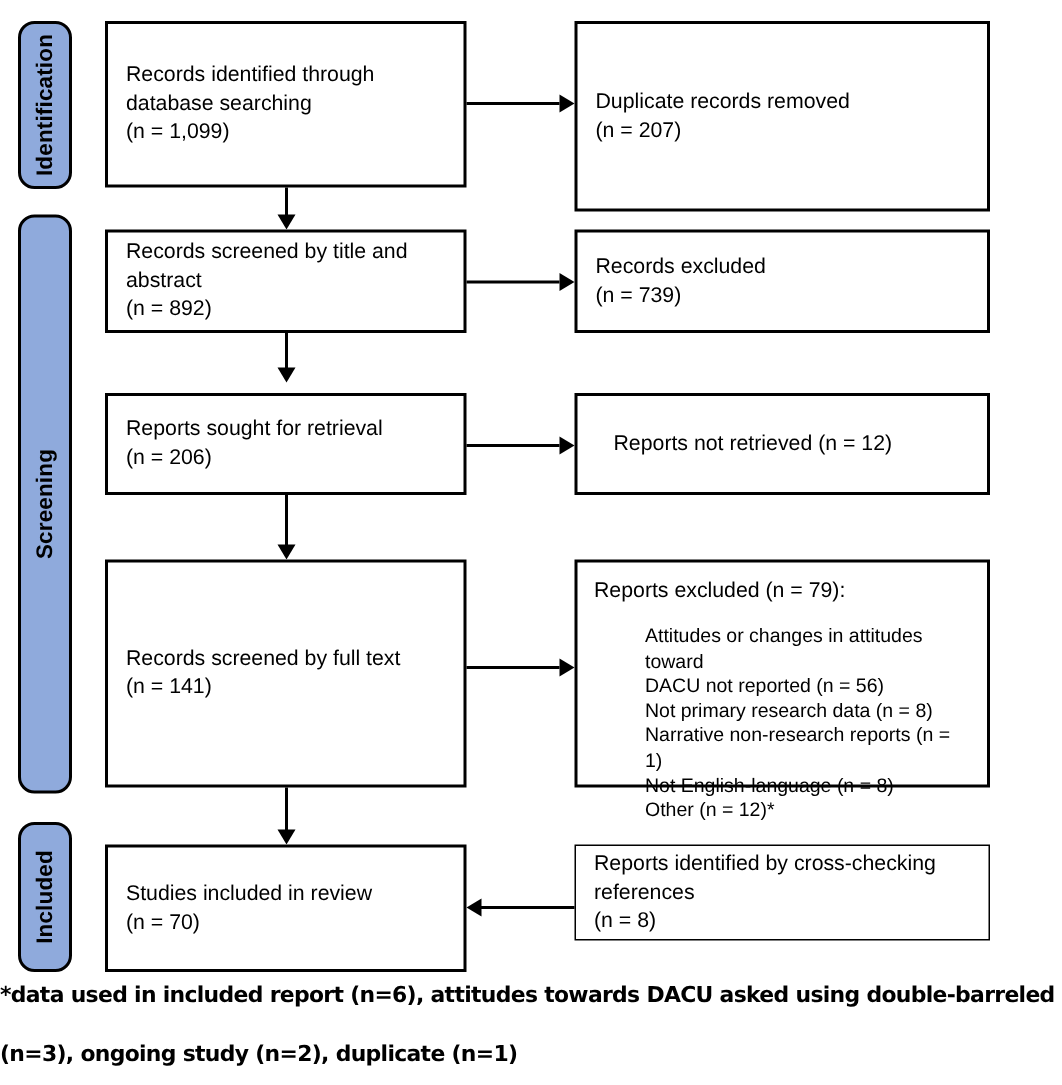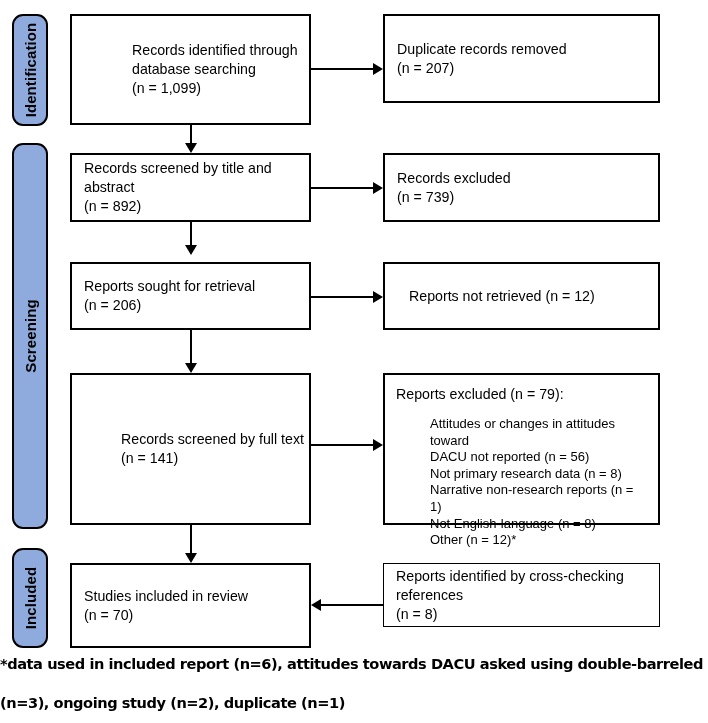--- a/index.html
+++ b/index.html
@@ -127,27 +127,27 @@
   </div>
 
   <div class="phase" style="left:12px; top:143px; width:36px; height:386px;">
     <span class="phase-label">Screening</span>
   </div>
 
   <div class="phase" style="left:12px; top:548px; width:36px; height:100px;">
     <span class="phase-label">Included</span>
   </div>
 
-  <div class="node" style="left:70px; top:14px; width:241px; height:111px;padding-left:48px;">
+  <div class="node" style="left:70px; top:14px; width:241px; height:111px;">
     <span class="node-text">Records identified through
 database searching
 (n = 1,099)</span>
   </div>
 
-  <div class="node" style="left:383px; top:14px; width:277px; height:89px;">
+  <div class="node" style="left:383px; top:14px; width:277px; height:127px;">
     <span class="node-text">Duplicate records removed
 (n = 207)</span>
   </div>
 
   <div class="line-h" style="left:311px; top:68px; width:62px;"></div>
   <div class="arrow right" style="left:373px; top:63px;"></div>
 
   <div class="line-v" style="left:190px; top:125px; width:2px; height:20px;"></div>
   <div class="arrow down" style="left:185px; top:143px;"></div>
 
@@ -176,21 +176,21 @@
   <div class="node" style="left:383px; top:262px; width:277px; height:68px;padding-left:12px;">
     <span class="node-text">Reports not retrieved (n = 12)</span>
   </div>
 
   <div class="line-h" style="left:311px; top:296px; width:62px;"></div>
   <div class="arrow right" style="left:373px; top:291px;"></div>
 
   <div class="line-v" style="left:190px; top:330px; width:2px; height:35px;"></div>
   <div class="arrow down" style="left:185px; top:363px;"></div>
 
-  <div class="node" style="left:70px; top:373px; width:241px; height:152px;padding-left:37px;">
+  <div class="node" style="left:70px; top:373px; width:241px; height:152px;">
     <span class="node-text">Records screened by full text
 (n = 141)</span>
   </div>
 
   <div class="node reasons" style="left:383px; top:373px; width:277px; height:152px;">
     <div class="reasons-inner">
       <div class="reasons-head">Reports excluded (n = 79):</div>
       <ul class="reasons-list">
         <li>Attitudes or changes in attitudes toward
 DACU not reported (n = 56)</li>

